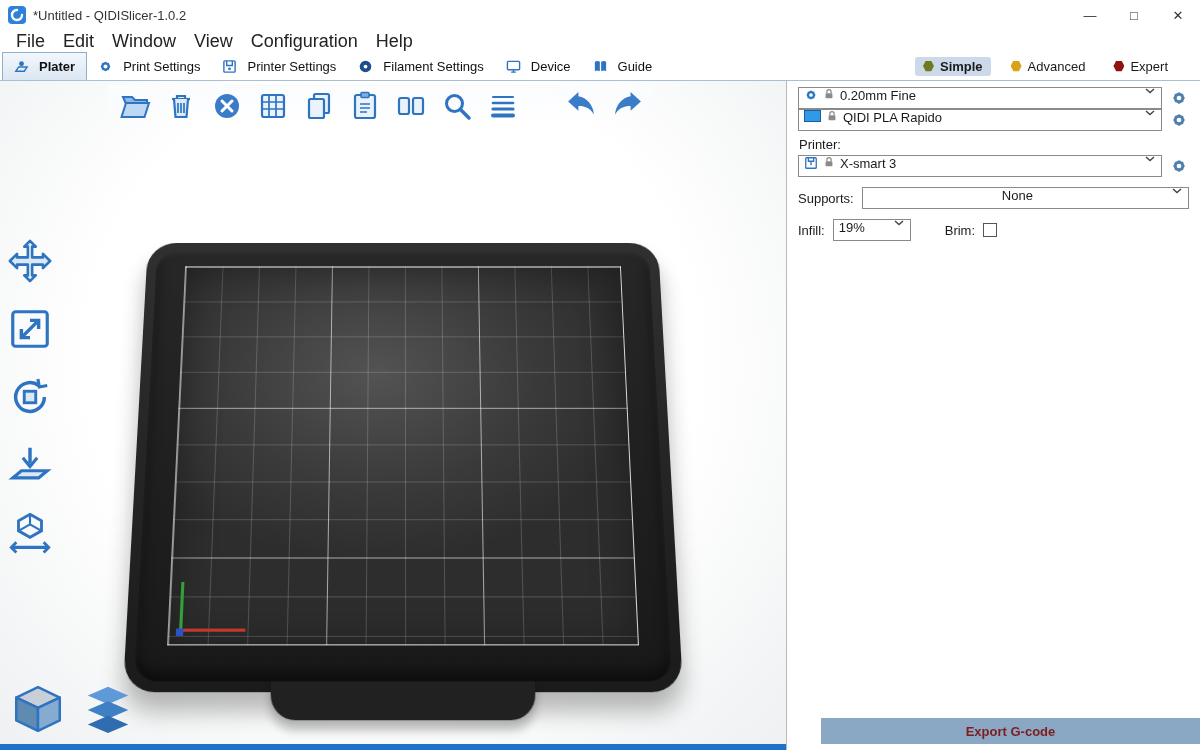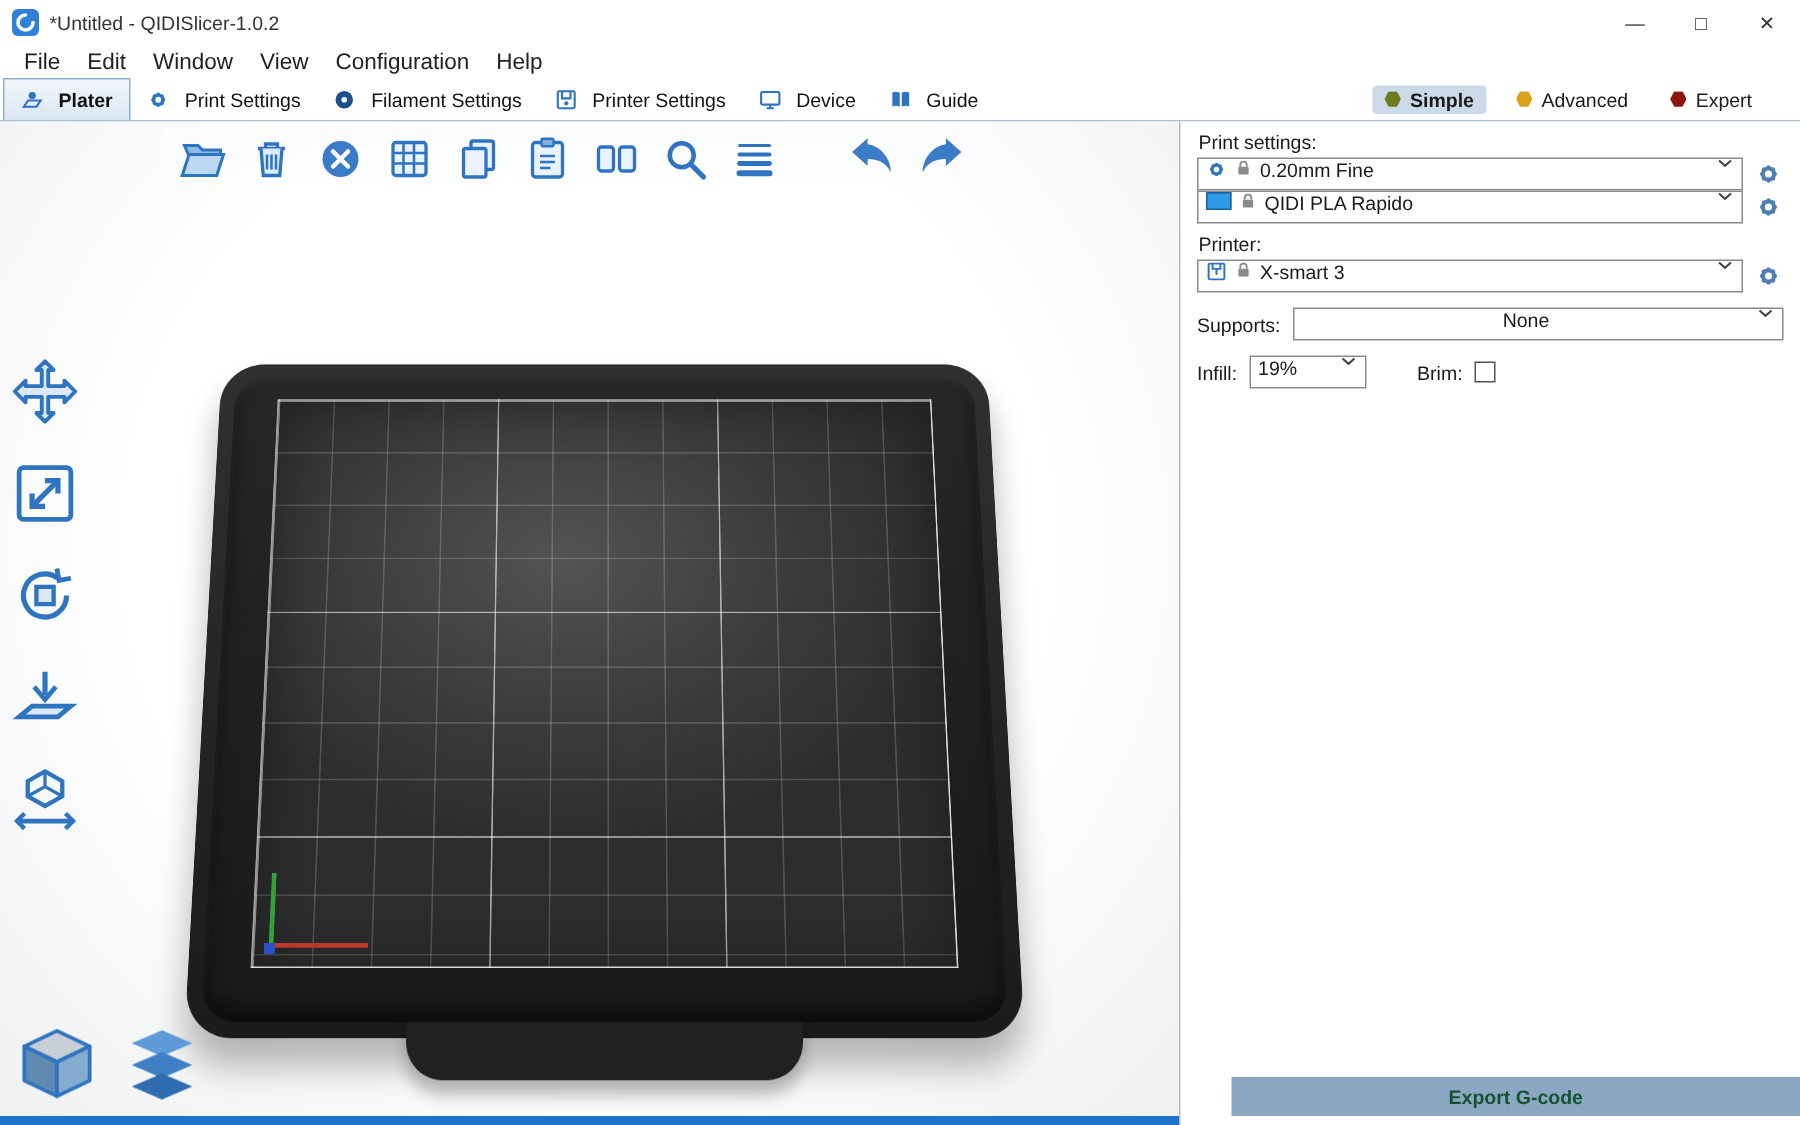--- a/index.html
+++ b/index.html
@@ -9,21 +9,21 @@
     font-family:"Liberation Sans", sans-serif; color:#1a1a1a; font-size:13px;
   }
   
   .titlebar { height:30px; display:flex; align-items:center; padding-left:8px; background:#fff; }
   .app-logo { display:flex; }
   .titlebar .title { margin-left:7px; font-size:13px; color:#333; }
   .win-controls { margin-left:auto; display:flex; height:100%; }
   .win-btn { width:44px; display:flex; align-items:center; justify-content:center; font-size:13px; color:#333; cursor:default; }
   
   .menubar { height:22px; display:flex; align-items:center; padding-left:7px; background:#fff; }
-  .menu-item { padding:0 9px; font-size:15px; color:#222; cursor:default; }
+  .menu-item { padding:0 9px; font-size:18px; color:#222; cursor:default; }
   
   .tabbar { height:29px; display:flex; align-items:stretch; border-bottom:1px solid #a9bfd2; background:#fff; padding-left:2px; }
   .tab { display:flex; align-items:center; gap:10px; padding:0 11px; font-size:13px; color:#111; cursor:default; }
   .tab.active { border:1px solid #8fb0cc; border-bottom:none; background:linear-gradient(#f2f7fc,#dbe7f3); font-weight:bold; }
   .ticon { display:flex; align-items:center; }
   .modes { margin-left:auto; display:flex; align-items:center; gap:12px; padding-right:24px; }
   .mode { display:flex; align-items:center; gap:6px; font-size:13px; padding:2px 8px; border-radius:3px; }
   .mode.selected { background:#ccd9e8; font-weight:bold; }
   .dot { width:11px; height:11px; display:inline-block;
          clip-path:polygon(25% 3%,75% 3%,100% 50%,75% 97%,25% 97%,0 50%); }
@@ -77,21 +77,21 @@
            display:flex; align-items:flex-start; padding:0 6px 0 5px; gap:5px; cursor:default; }
   .combo-text { flex:1; font-size:13px; white-space:nowrap; overflow:hidden; }
   .combo .chev { display:flex; }
   .swatch { width:17px; height:12px; border:1px solid #1b5e9e; display:inline-block; }
   .gear-btn { width:20px; height:20px; display:flex; align-items:center; justify-content:center; }
   .row-inline { display:flex; align-items:center; margin-top:10px; gap:8px; }
   .combo.small { flex:none; width:78px; }
   .brim-label { margin-left:26px; }
   .checkbox { width:14px; height:14px; border:1px solid #555; background:#fff; display:inline-block; }
   .export-btn { position:absolute; left:0; right:0; bottom:6px; height:26px; background:#8aa7c3;
-                color:#14532d; font-weight:bold; font-size:13px;
+                color:#7f1d1d; font-weight:bold; font-size:13px;
                 display:flex; align-items:center; justify-content:center; cursor:default;margin-left:34px; }
 </style>
 </head>
 <body>
 
 <div>
 
   <div class="titlebar">
     <span class="app-logo">
       <svg viewBox="0 0 18 18" width="18" height="18">
@@ -133,36 +133,36 @@
               <rect x="4" y="4" width="8" height="8" rx="1.5"></rect>
               <rect x="4" y="4" width="8" height="8" rx="1.5" transform="rotate(45 8 8)"></rect>
               <circle cx="8" cy="8" r="2.1" fill="#fff"></circle>
             </g>
           </svg>
       </span>
       <span>Print Settings</span>
     </div>
     <div class="tab">
       <span class="ticon">
-        <svg viewBox="0 0 16 16" width="15" height="15">
-            <circle cx="8" cy="8" r="6.2" fill="#1d4f8a"></circle>
-            <circle cx="8" cy="8" r="2" fill="#fff"></circle>
-          </svg>
-      </span>
-      <span>Filament Settings</span>
-    </div>
-    <div class="tab">
-      <span class="ticon">
         <svg viewBox="0 0 16 16" width="15" height="15" fill="none" stroke="#2f74c0" stroke-width="1.5">
             <rect x="2" y="2" width="12" height="12" rx="1"></rect>
             <path d="M5 2v5h6V2"></path>
             <circle cx="8" cy="10.5" r="1.5" fill="#2f74c0" stroke="none"></circle>
           </svg>
       </span>
       <span>Printer Settings</span>
+    </div>
+    <div class="tab">
+      <span class="ticon">
+        <svg viewBox="0 0 16 16" width="15" height="15">
+            <circle cx="8" cy="8" r="6.2" fill="#1d4f8a"></circle>
+            <circle cx="8" cy="8" r="2" fill="#fff"></circle>
+          </svg>
+      </span>
+      <span>Filament Settings</span>
     </div>
     <div class="tab">
       <span class="ticon">
         <svg viewBox="0 0 16 16" width="15" height="15" fill="none" stroke="#2f74c0" stroke-width="1.5">
             <rect x="1.5" y="2.5" width="13" height="9" rx="1"></rect>
             <path d="M5.5 14h5M8 11.5V14"></path>
           </svg>
       </span>
       <span>Device</span>
     </div>
@@ -330,21 +330,20 @@
               <polygon points="27,34 48,43 27,52 6,43" fill="#2f6cb0"></polygon>
             </svg>
         </span>
       </div>
 
       <div class="bottom-strip"></div>
     </div>
 
     <div class="sidebar">
 
-      <div class="f-label first">Print settings:</div>
       <div class="combo-row">
         <div class="combo">
           <span>
             <svg viewBox="0 0 16 16" width="14" height="14">
                 <g fill="#2f74c0">
                   <rect x="4" y="4" width="8" height="8" rx="1.5"></rect>
                   <rect x="4" y="4" width="8" height="8" rx="1.5" transform="rotate(45 8 8)"></rect>
                   <circle cx="8" cy="8" r="2.1" fill="#fff"></circle>
                 </g>
               </svg>

